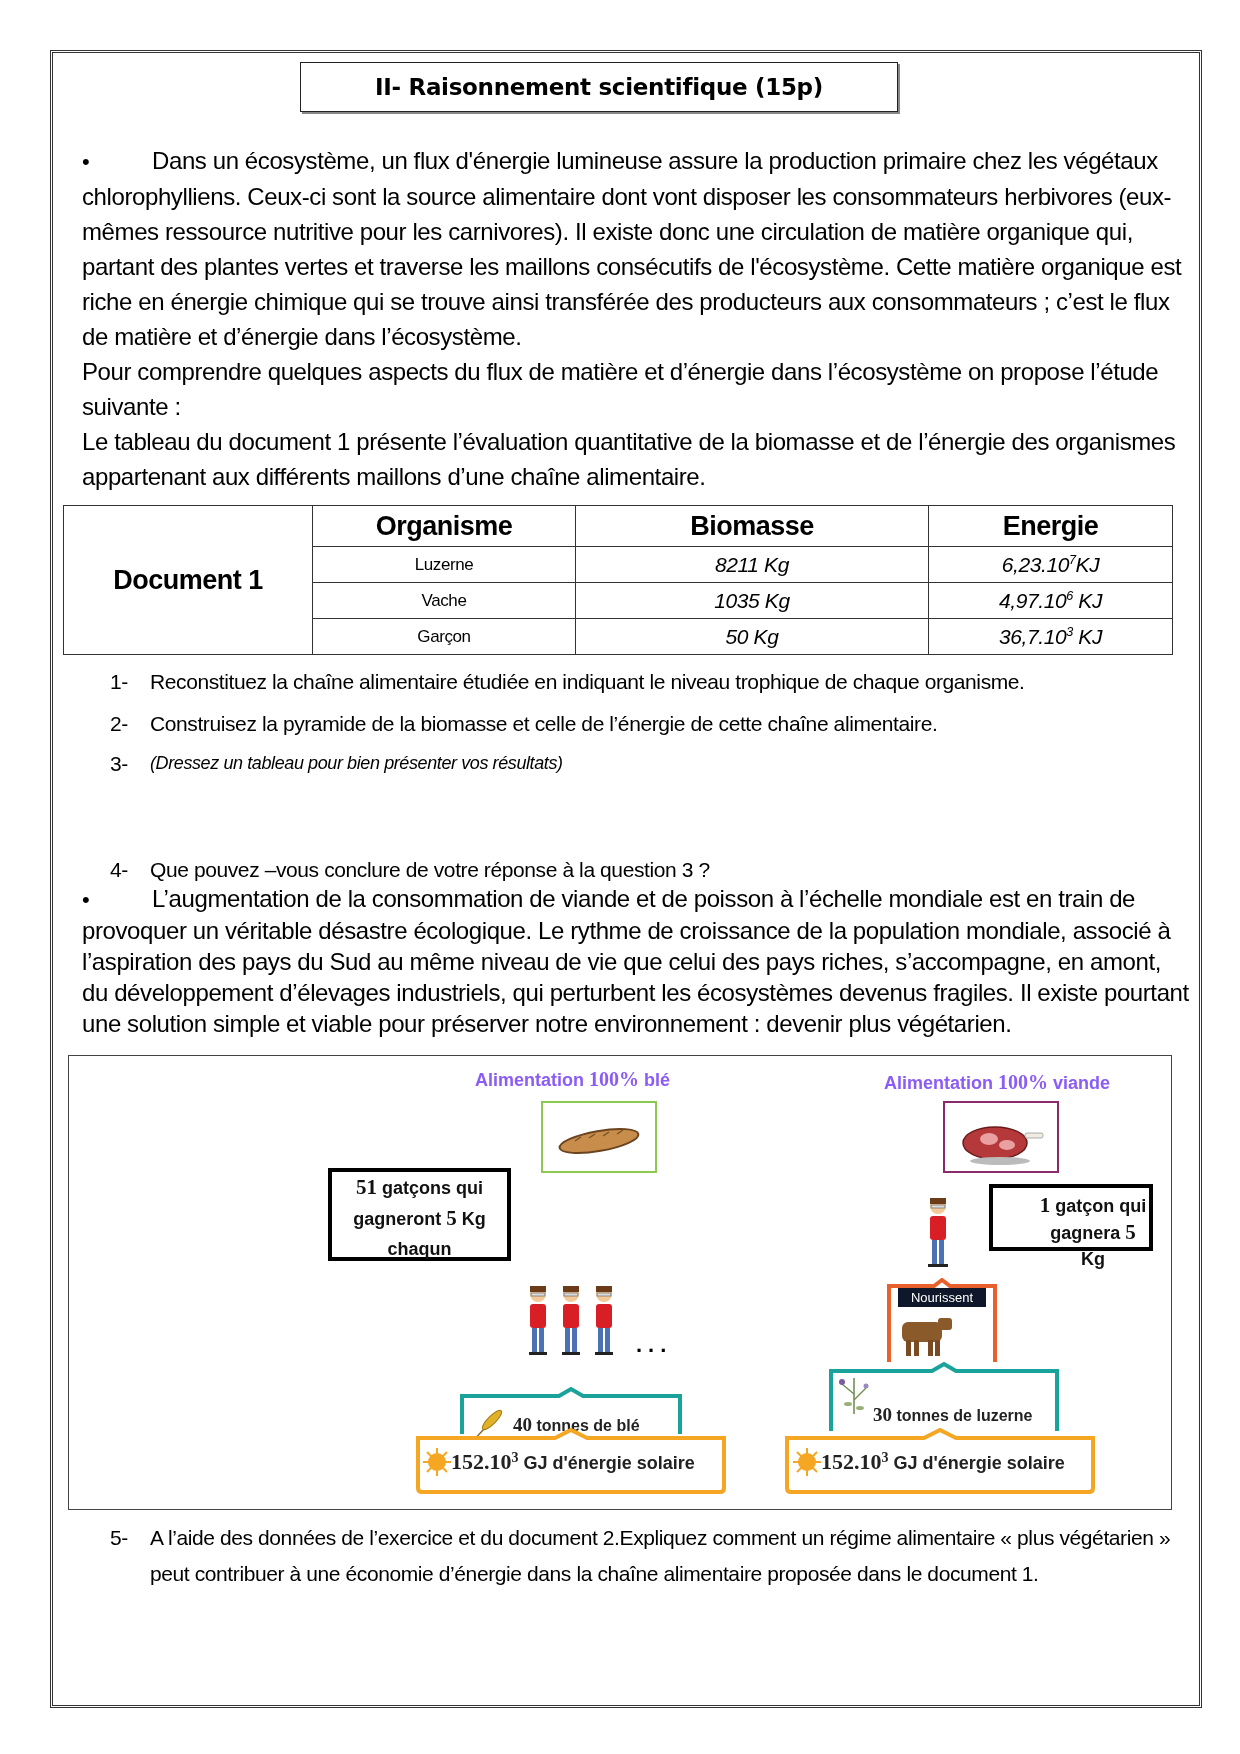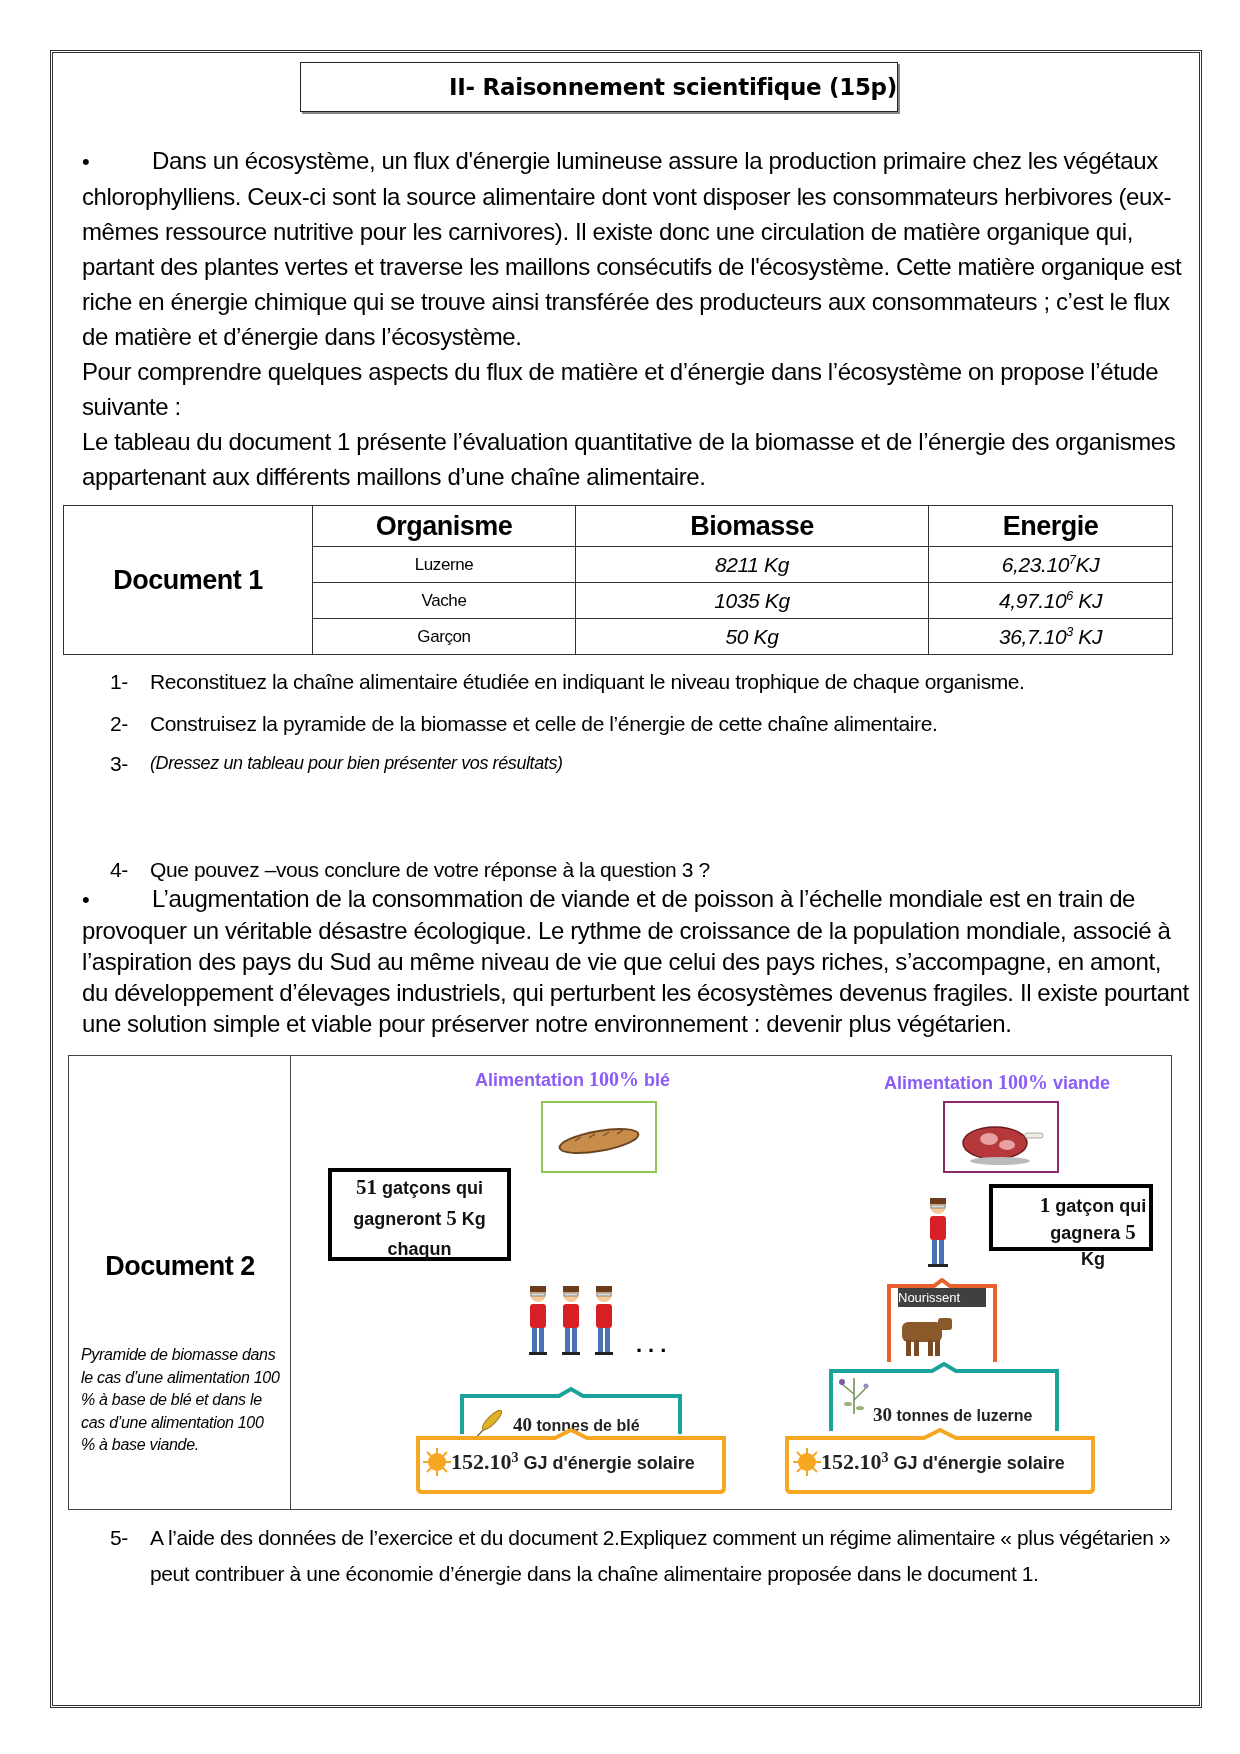--- a/index.html
+++ b/index.html
@@ -2,21 +2,21 @@
 <html><head>
 <meta charset="utf-8">
 <style>
   html, body { margin:0; padding:0; background:#ffffff; }
   body { width:1240px; height:1754px; position:relative; overflow:hidden;
          font-family:"Liberation Sans", sans-serif; color:#000; }
   .frame { position:absolute; left:50px; top:50px; width:1152px; height:1658px;
            border:3px double #333; box-sizing:border-box; }
   .title-box { position:absolute; left:300px; top:62px; width:596px; height:48px;
                border:1.5px solid #222; box-shadow:2px 2px 0 #888;
-               display:flex; align-items:center; justify-content:flex-end;
+               display:flex; align-items:center; justify-content:center;
                font-family:"DejaVu Sans", sans-serif; font-weight:bold; font-size:23px; letter-spacing:-0.3px; }
   .text { position:absolute; left:82px; width:1110px; font-family:"Liberation Sans Narrow","Liberation Sans", sans-serif;
           font-size:24px; line-height:35px; letter-spacing:-0.4px; }
   .text p { margin:0; }
   .bullet { display:inline-block; width:70px; }
   .bullet::before { content:"•"; font-size:22px; }
   table.doc1 { position:absolute; left:63px; top:505px; width:1110px; border-collapse:collapse;
                font-family:"Liberation Sans", sans-serif; }
   table.doc1 td, table.doc1 th { border:1.3px solid #333; text-align:center; padding:0; }
   table.doc1 th { font-size:27px; font-weight:bold; height:40px; letter-spacing:-0.5px; }
@@ -39,21 +39,21 @@
   .diag-title { position:absolute; font-weight:bold; font-size:18px; color:#8b5cf6; white-space:nowrap; }
   .diag-title .pct { font-family:"Liberation Serif", serif; font-size:20px; }
   .foodbox { position:absolute; width:112px; height:68px; background:#fff; }
   .callout { position:absolute; border:4px solid #000; background:#fff; text-align:center;
              font-weight:bold; font-size:18px; line-height:30px; box-sizing:border-box; color:#111; }
   .callout .serif { font-family:"Liberation Serif", serif; font-size:21px; }
   .tier-text { position:absolute; white-space:nowrap; font-weight:bold; font-size:16px; color:#222; }
   .tier-text .serif { font-family:"Liberation Serif", serif; font-size:19px; }
   .sun-text { position:absolute; white-space:nowrap; font-weight:bold; font-size:18px; color:#222; }
   .sun-text .serif { font-family:"Liberation Serif", serif; font-size:22px; }
-  .nour { position:absolute; background:#404040; color:#fff; font-size:13px; text-align:left; line-height:19px; }
+  .nour { position:absolute; background:#0f172a; color:#fff; font-size:13px; text-align:center; line-height:19px; }
   .dots { position:absolute; font-size:22px; letter-spacing:6px; font-weight:bold; }
 </style>
 </head>
 <body>
 
 <div class="frame"></div>
 
 <div class="title-box">
   <span>II- Raisonnement scientifique (15p)</span>
 </div>
@@ -107,24 +107,20 @@
     <span class="num">4-</span>
       <span class="body">Que pouvez –vous conclure de votre réponse à la question 3 ?</span>
   </div>
 </div>
 
 <div class="text" style="top:883px; line-height:31px;">
   <p><span class="bullet"></span><span>L’augmentation de la consommation de viande et de poisson à l’échelle mondiale est en train de provoquer un véritable désastre écologique. Le rythme de croissance de la population mondiale, associé à l’aspiration des pays du Sud au même niveau de vie que celui des pays riches, s’accompagne, en amont, du développement d’élevages industriels, qui perturbent les écosystèmes devenus fragiles. Il existe pourtant une solution simple et viable pour préserver notre environnement : devenir plus végétarien.</span></p>
 </div>
 
 <div class="doc2">
-  <div class="doc2-left">
-    <div class="doc2-label">Document 2</div>
-    <div class="doc2-caption">Pyramide de biomasse dans le cas d’une alimentation 100 % à base de blé et dans le cas d’une alimentation 100 % à base viande.</div>
-  </div>
 
   <div class="diagram">
 
     <div class="diag-title" style="left:184px; top:12px;"><span>Alimentation </span><span class="pct">100%</span><span> blé</span></div>
     <div class="foodbox" style="left:250px; top:45px; border:2px solid #8fc850;">
       <svg width="112" height="68">
         <ellipse cx="56" cy="38" rx="40" ry="10" transform="rotate(-10 56 38)" fill="#c98d4b" stroke="#6b4420" stroke-width="2"></ellipse>
         <path d="M32 38 l6 -4 M46 35 l6 -4 M60 33 l6 -4 M74 31 l6 -4" stroke="#7a5026" stroke-width="1.5"></path>
       </svg>
     </div>

